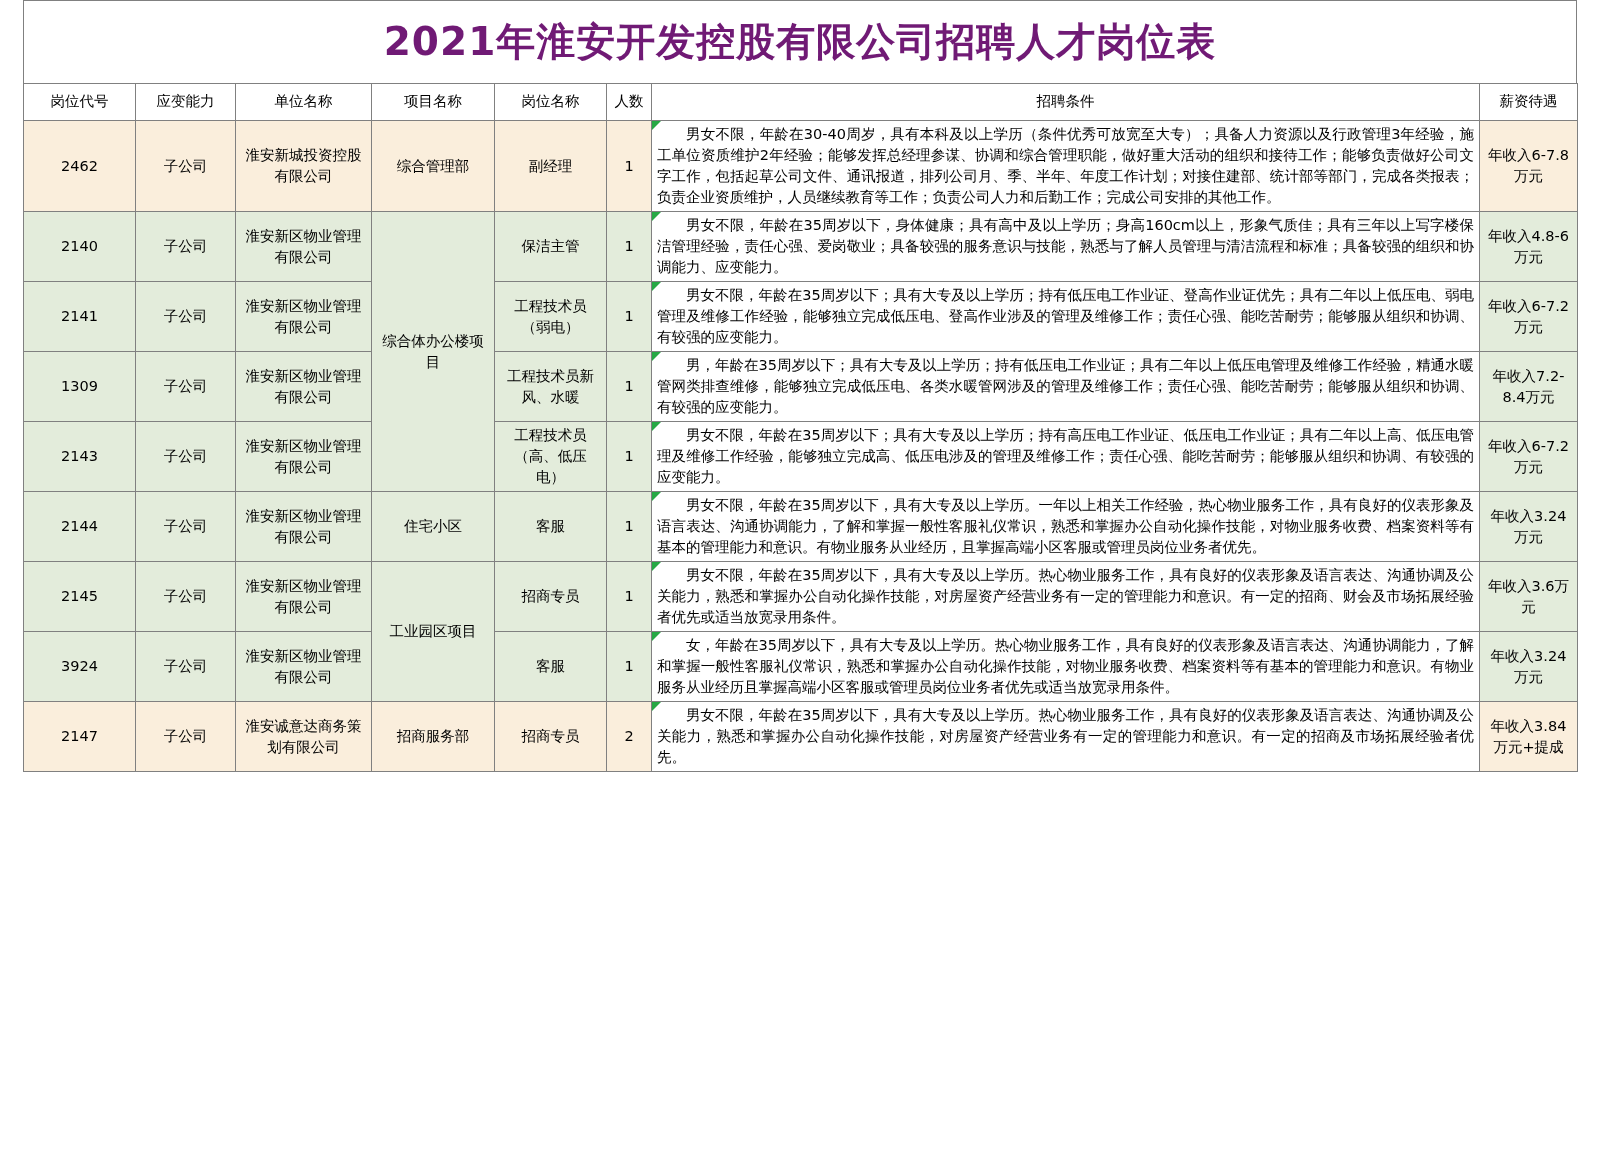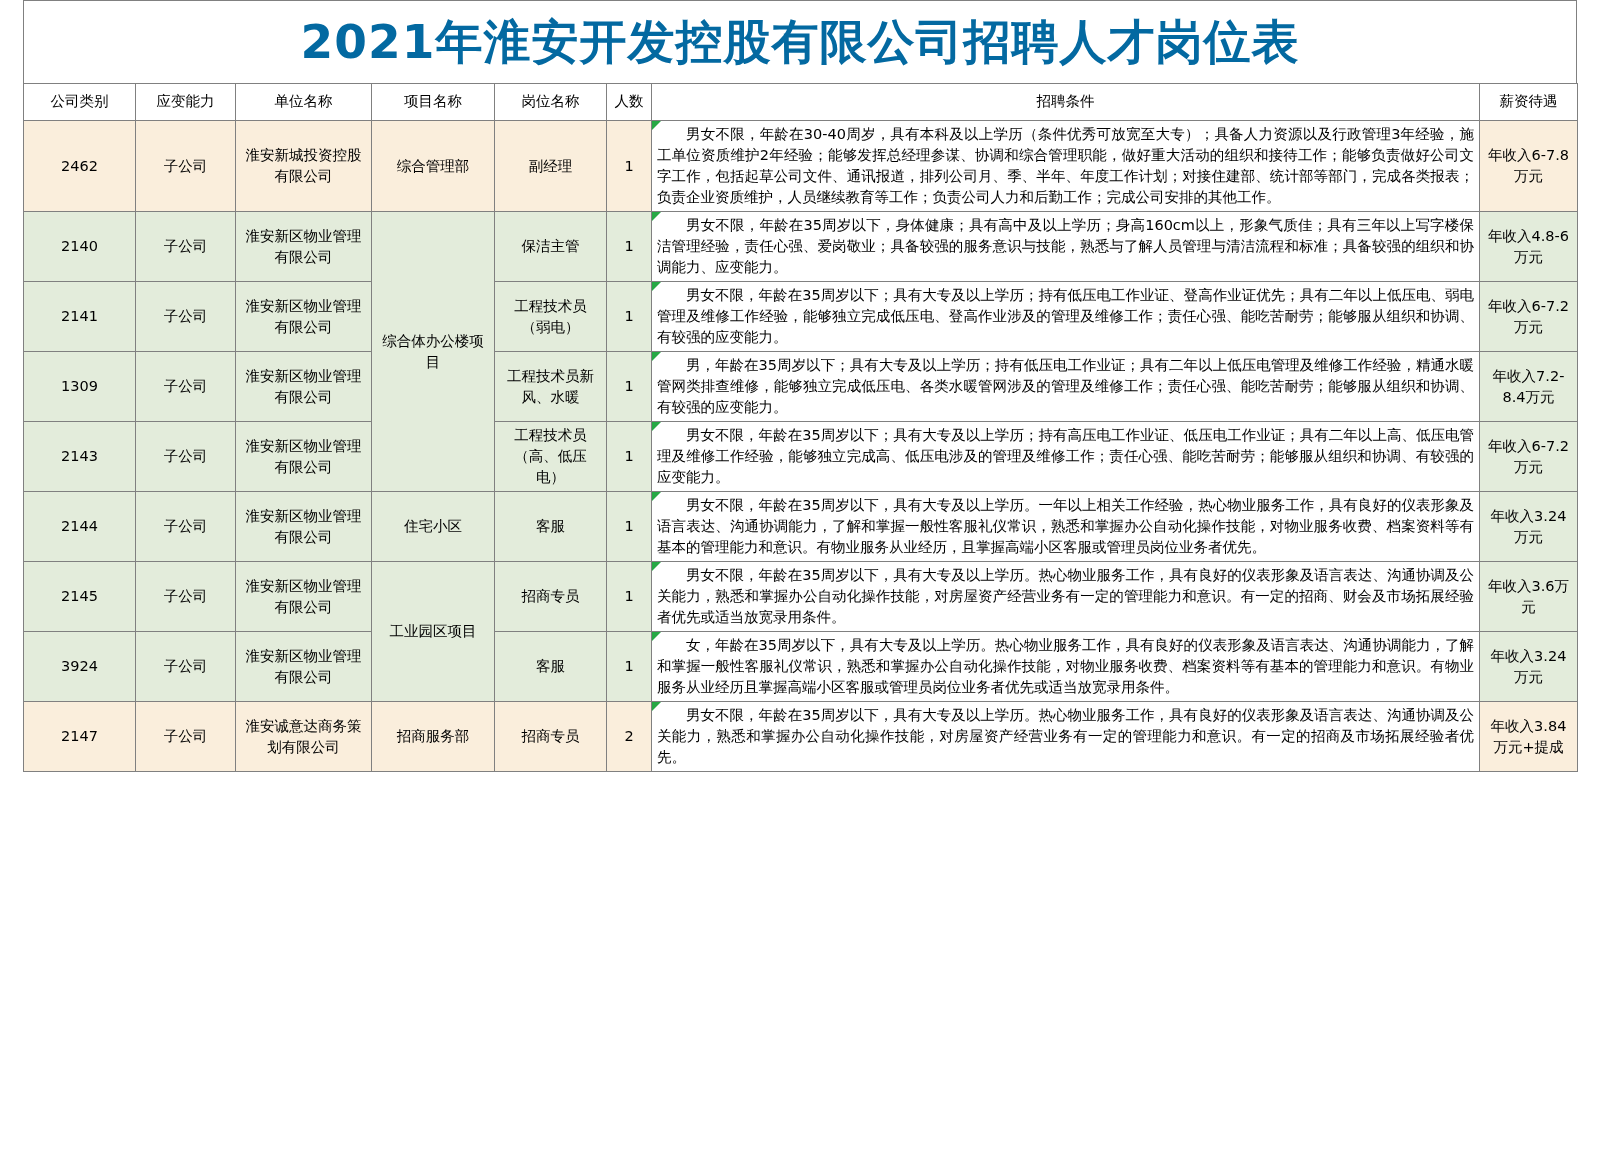--- a/index.html
+++ b/index.html
@@ -21,24 +21,24 @@
   .title-row {
     height: 82px;
     display: flex;
     align-items: center;
     justify-content: center;
     border: 1px solid #808080;
     border-bottom: none;
     background: #ffffff;
   }
   .title-text {
-    font-size: 47px;
+    font-size: 39px;
     font-weight: bold;
     letter-spacing: 1px;
-    color: #0369a1;
+    color: #701a75;
     font-family: "DejaVu Sans", "Liberation Sans", sans-serif;
   }
   table.grid {
     border-collapse: collapse;
     width: 1554px;
     table-layout: fixed;
   }
   table.grid td, table.grid th {
     border: 1px solid #808080;
     padding: 3px 5px;
@@ -94,21 +94,21 @@
       <col style="width:100px">
       <col style="width:136px">
       <col style="width:123px">
       <col style="width:112px">
       <col style="width:45px">
       <col style="width:828px">
       <col style="width:98px">
     </colgroup>
     <thead>
       <tr>
-        <th>公司类别</th>
+        <th>岗位代号</th>
         <th>应变能力</th>
         <th>单位名称</th>
         <th>项目名称</th>
         <th>岗位名称</th>
         <th>人数</th>
         <th>招聘条件</th>
         <th>薪资待遇</th>
       </tr>
     </thead>
     <tbody>

